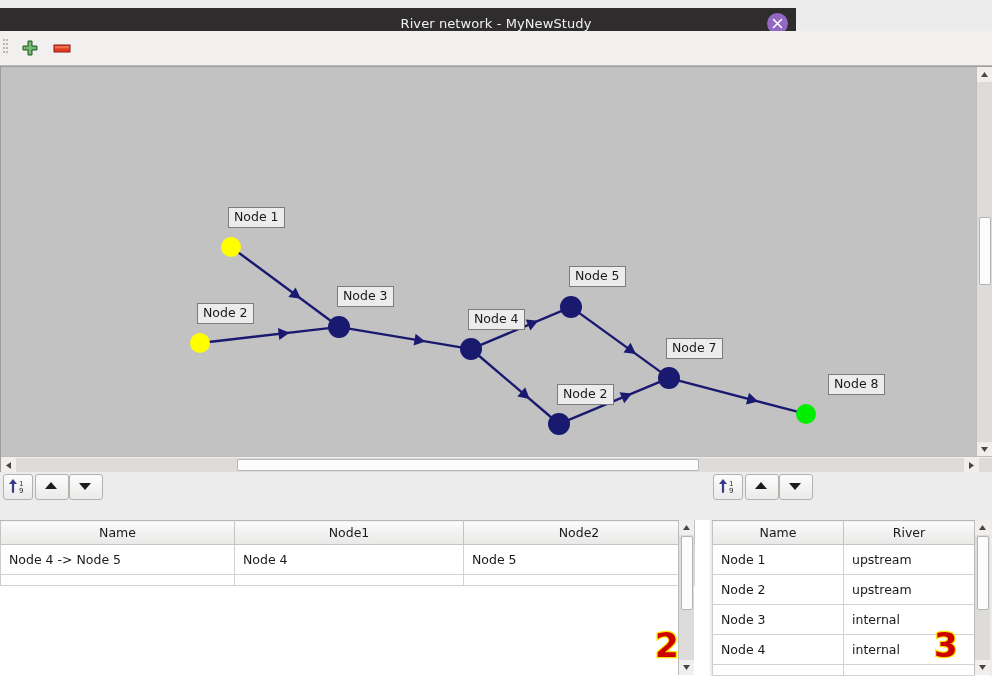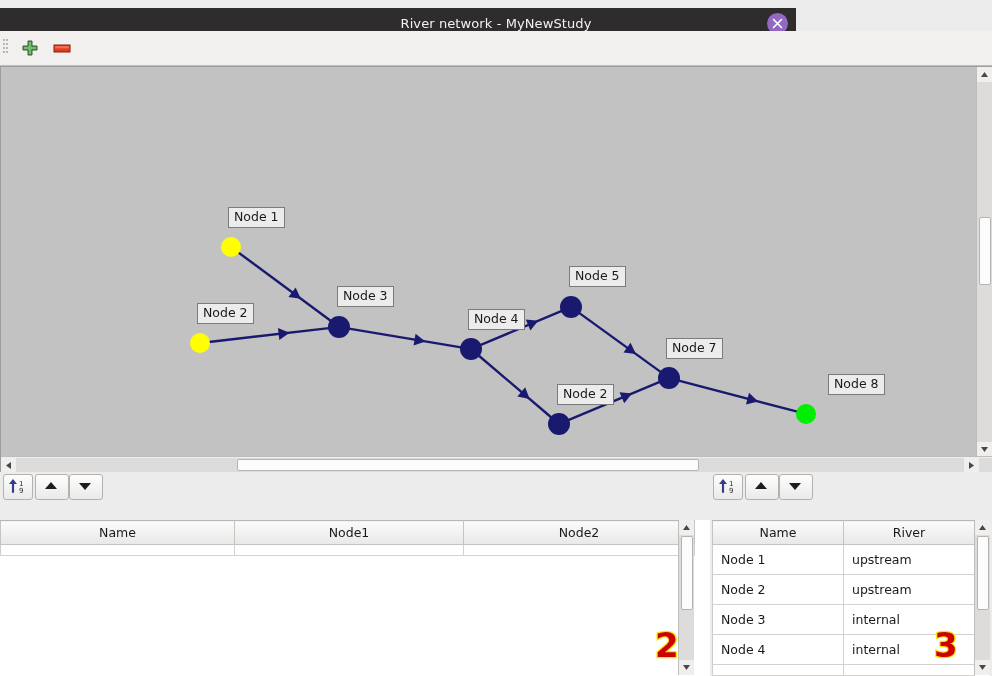--- a/index.html
+++ b/index.html
@@ -378,20 +378,25 @@
             <col style="width:231px">
         </colgroup>
         <thead>
             <tr>
               <th>Name</th>
               <th>Node1</th>
               <th>Node2</th>
             </tr>
           </thead>
         <tbody>
+            <tr>
+              <td>Node 4 -&gt; Node 5</td>
+              <td>Node 4</td>
+              <td>Node 5</td>
+            </tr>
             <tr class="clipped">
               <td></td>
               <td></td>
               <td></td>
             </tr>
           </tbody>
       </table>
 
       <div class="sb-v" style="right:16px; top:0; height:155px; border-left:1px solid #c0bebc;">
         <div class="sb-track-gray" style="left:0;top:0;width:15px;height:155px;"></div>

